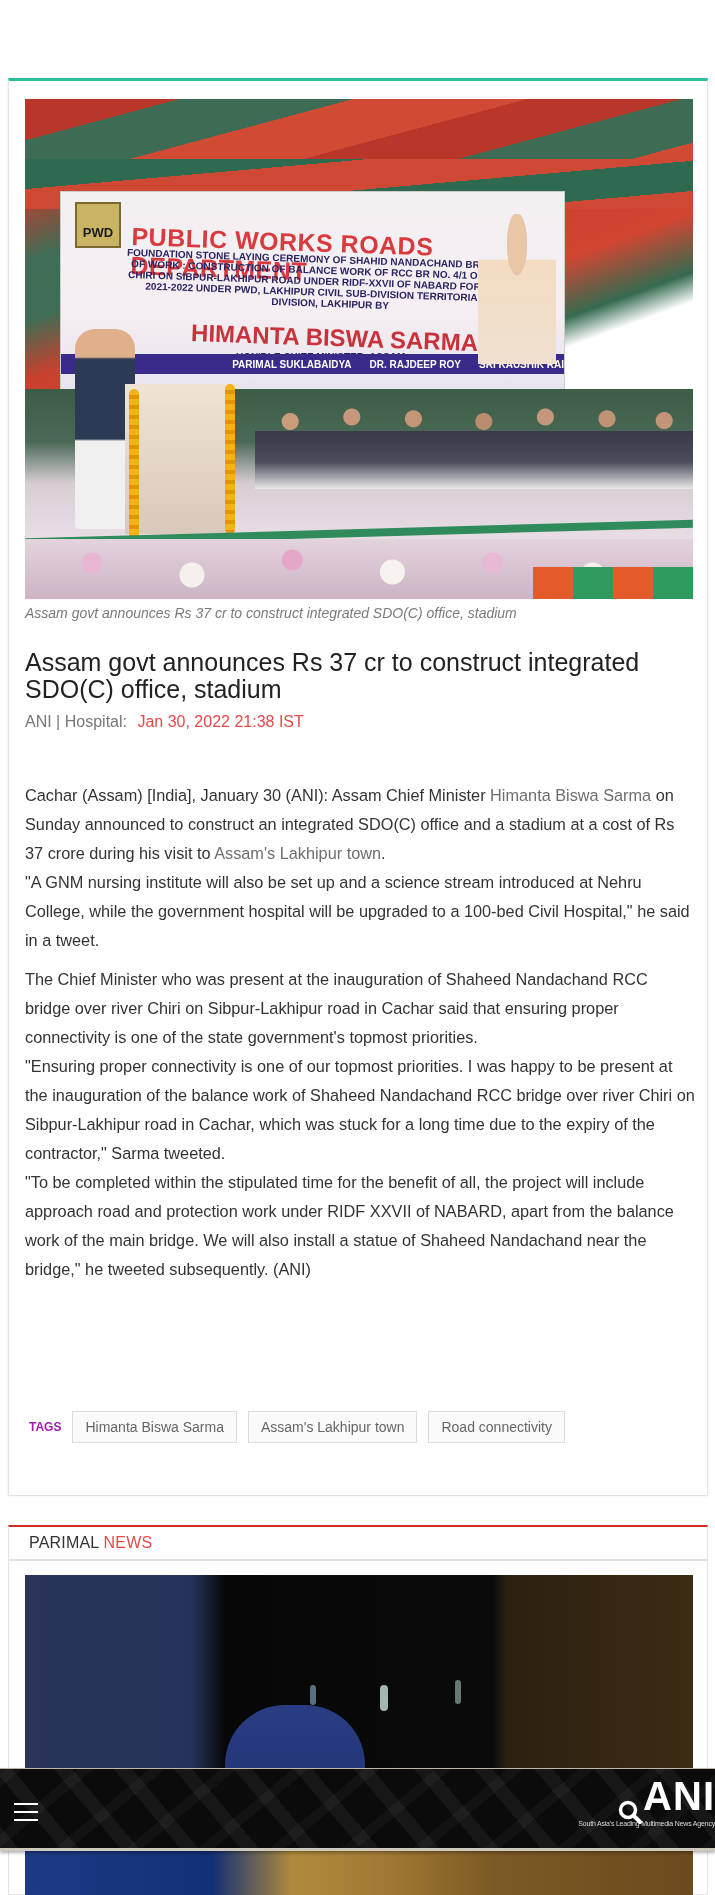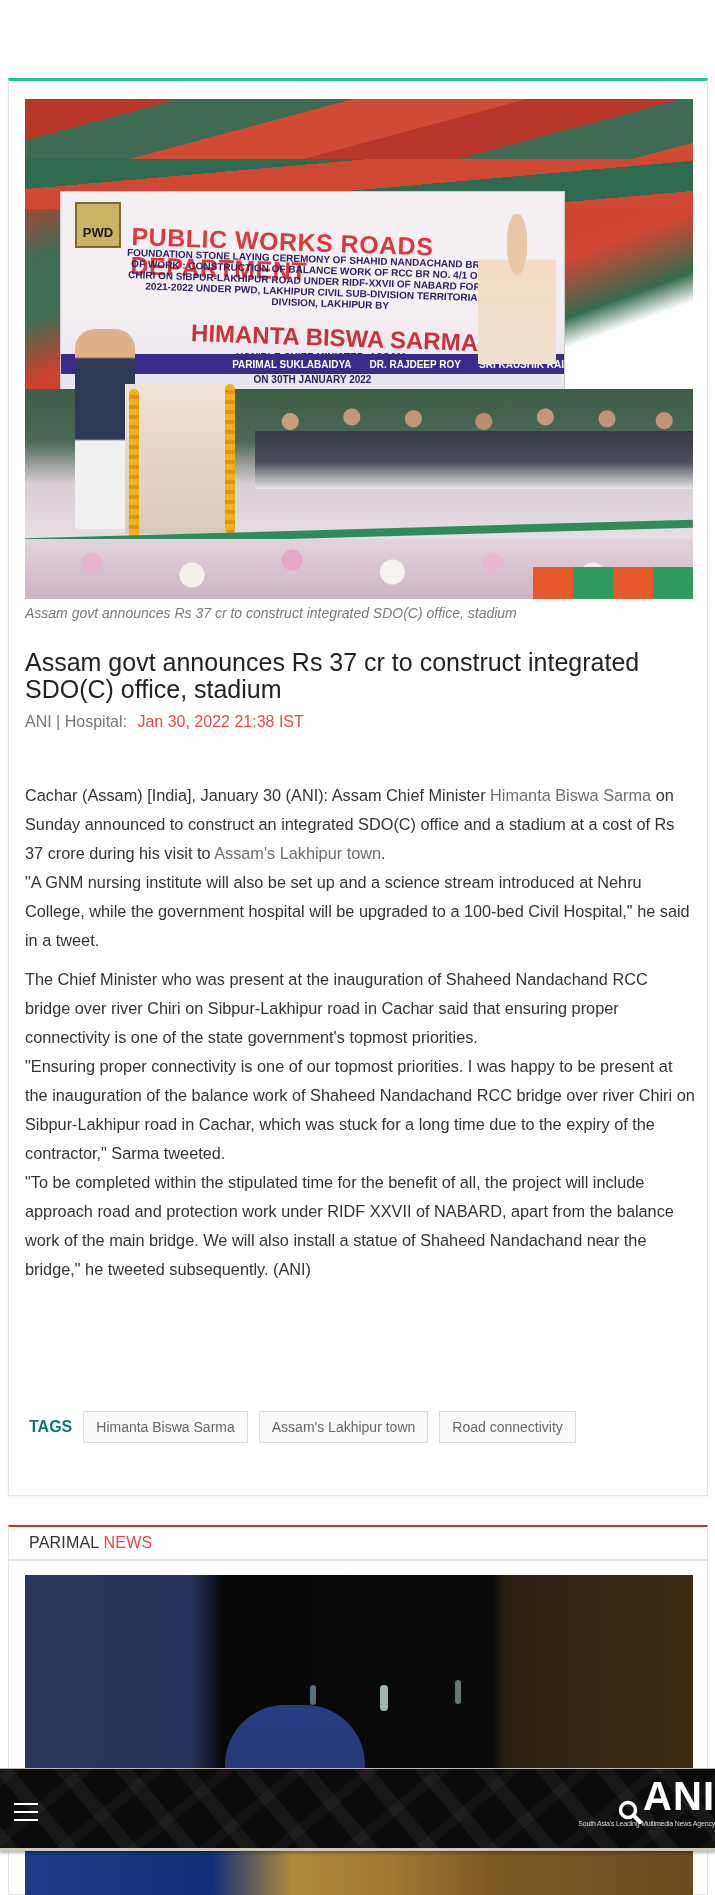--- a/index.html
+++ b/index.html
@@ -126,21 +126,21 @@
     position: absolute; left: 16px; top: 700px; width: 672px;
     font-size: 16.3px; line-height: 29px; color: #333;
   }
   .article-body p { margin-bottom: 0; }
   .article-body p.gap { margin-top: 10px; }
   .article-body a { color: #6d6d6d; text-decoration: none; }
 
   .tags {
     position: absolute; left: 20px; top: 1330px; display: flex; align-items: center; gap: 11px;
   }
-  .tags .tags-label { font-size: 16px; font-weight: bold; color: #0f766e; margin-right: 0px; }
+  .tags .tags-label { font-size: 12px; font-weight: bold; color: #a21caf; margin-right: 0px; }
   .tags .tag {
     display: inline-block; height: 32px; line-height: 30px; padding: 0 12px; font-size: 14px; color: #666;
     background: #fafafa; border: 1px solid #dcdcdc;
   }
 
   .related-card {
     position: absolute; left: 8px; top: 1525px; width: 700px; height: 370px;
     border: 1px solid #e3e3e3; border-top: 2px solid #d42a2a; background: #fff;
   }
   .related-header {
@@ -201,21 +201,20 @@
       <div class="pwd-logo">PWD</div>
       <div class="b-title">PUBLIC WORKS ROADS DEPARTMENT</div>
       <div class="b-sub">FOUNDATION STONE LAYING CEREMONY OF SHAHID NANDACHAND BRIDGE NAME OF WORK : CONSTRUCTION OF BALANCE WORK OF RCC BR NO. 4/1 OVER RIVER CHIRI ON SIBPUR-LAKHIPUR ROAD UNDER RIDF-XXVII OF NABARD FOR THE YEAR 2021-2022 UNDER PWD, LAKHIPUR CIVIL SUB-DIVISION TERRITORIAL ROAD DIVISION, LAKHIPUR BY</div>
       <div class="b-name">HIMANTA BISWA SARMA</div>
       <div class="b-role">HON'BLE CHIEF MINISTER, ASSAM</div>
       <div class="b-strip">
         <span>PARIMAL SUKLABAIDYA</span>
         <span>DR. RAJDEEP ROY</span>
         <span>SRI KAUSHIK RAI</span>
       </div>
-      <div class="b-date">ON 30TH JANUARY 2022</div>
       <div class="portrait"></div>
     </div>
     <div class="stage"></div>
     <div class="audience"></div>
     <div class="speaker"></div>
     <div class="podium"></div>
     <div class="garland" style="left:104px; top:290px; height:160px;"></div>
     <div class="garland" style="left:200px; top:285px; height:150px;"></div>
     <div class="rail"></div>
     <div class="flowers"></div>

